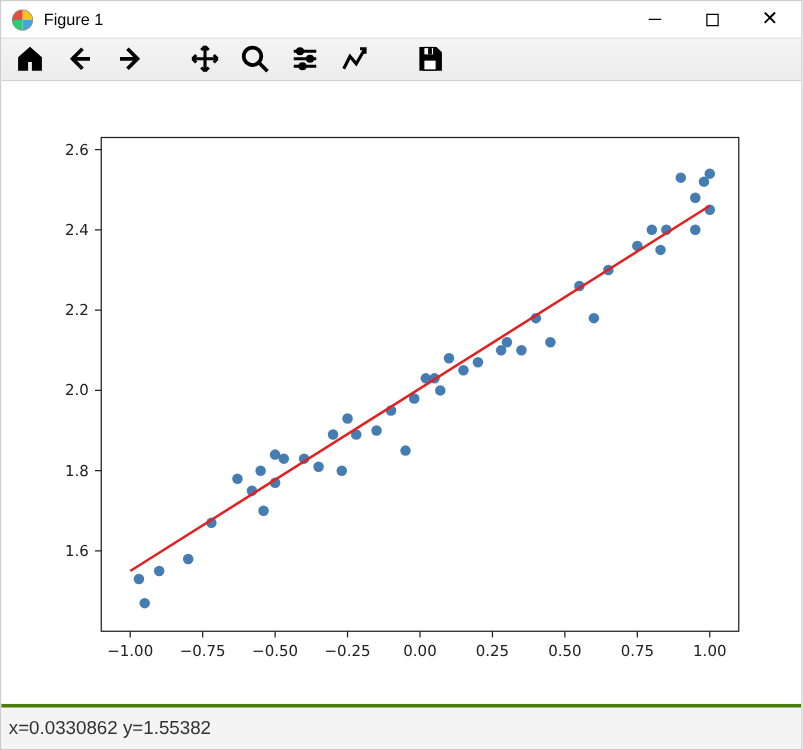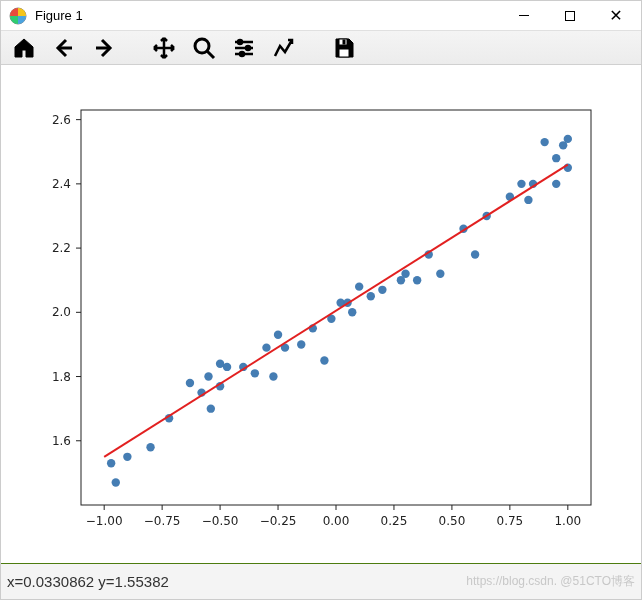--- a/index.html
+++ b/index.html
@@ -58,21 +58,21 @@
 
   .plot-area {
     flex: 1 1 auto;
     position: relative;
     background:#fff;
   }
   svg.plot { display:block; }
 
   .statusbar {
     height: 42px;
-    border-top: 1px solid #4d7c0f;
+    border-top: 3px solid #4d7c0f;
     background:#f4f4f4;
     display:flex;
     align-items:center;
     padding: 0 6px;
     font-size: 15px;
     color:#333;
     justify-content: space-between;
   }
   .watermark { color:#c8c8c8; font-size:12px; }
   .tick-label { font-size:12px; fill:#222; font-family:"DejaVu Sans", Arial, sans-serif; }
@@ -238,14 +238,13 @@
       <circle cx="555.2272727272726" cy="93.17073170731703" r="4.2" fill="#3b76af" fill-opacity="0.95"></circle>
       <circle cx="562.1818181818182" cy="80.32520325203251" r="4.2" fill="#3b76af" fill-opacity="0.95"></circle>
       <circle cx="566.8181818181818" cy="102.80487804878038" r="4.2" fill="#3b76af" fill-opacity="0.95"></circle>
       <circle cx="566.8181818181818" cy="73.90243902439016" r="4.2" fill="#3b76af" fill-opacity="0.95"></circle>
       <path d="M103.1818181818182 391.82926829268285 L566.8181818181818 99.59349593495932 " fill="none" stroke="#e22020" stroke-width="2"></path>
     </svg>
 </div>
 
 <div class="statusbar">
   <span>x=0.0330862   y=1.55382</span>
-  <span class="watermark">https://blog.csdn. @51CTO博客</span>
 </div>
 
 </body></html>

